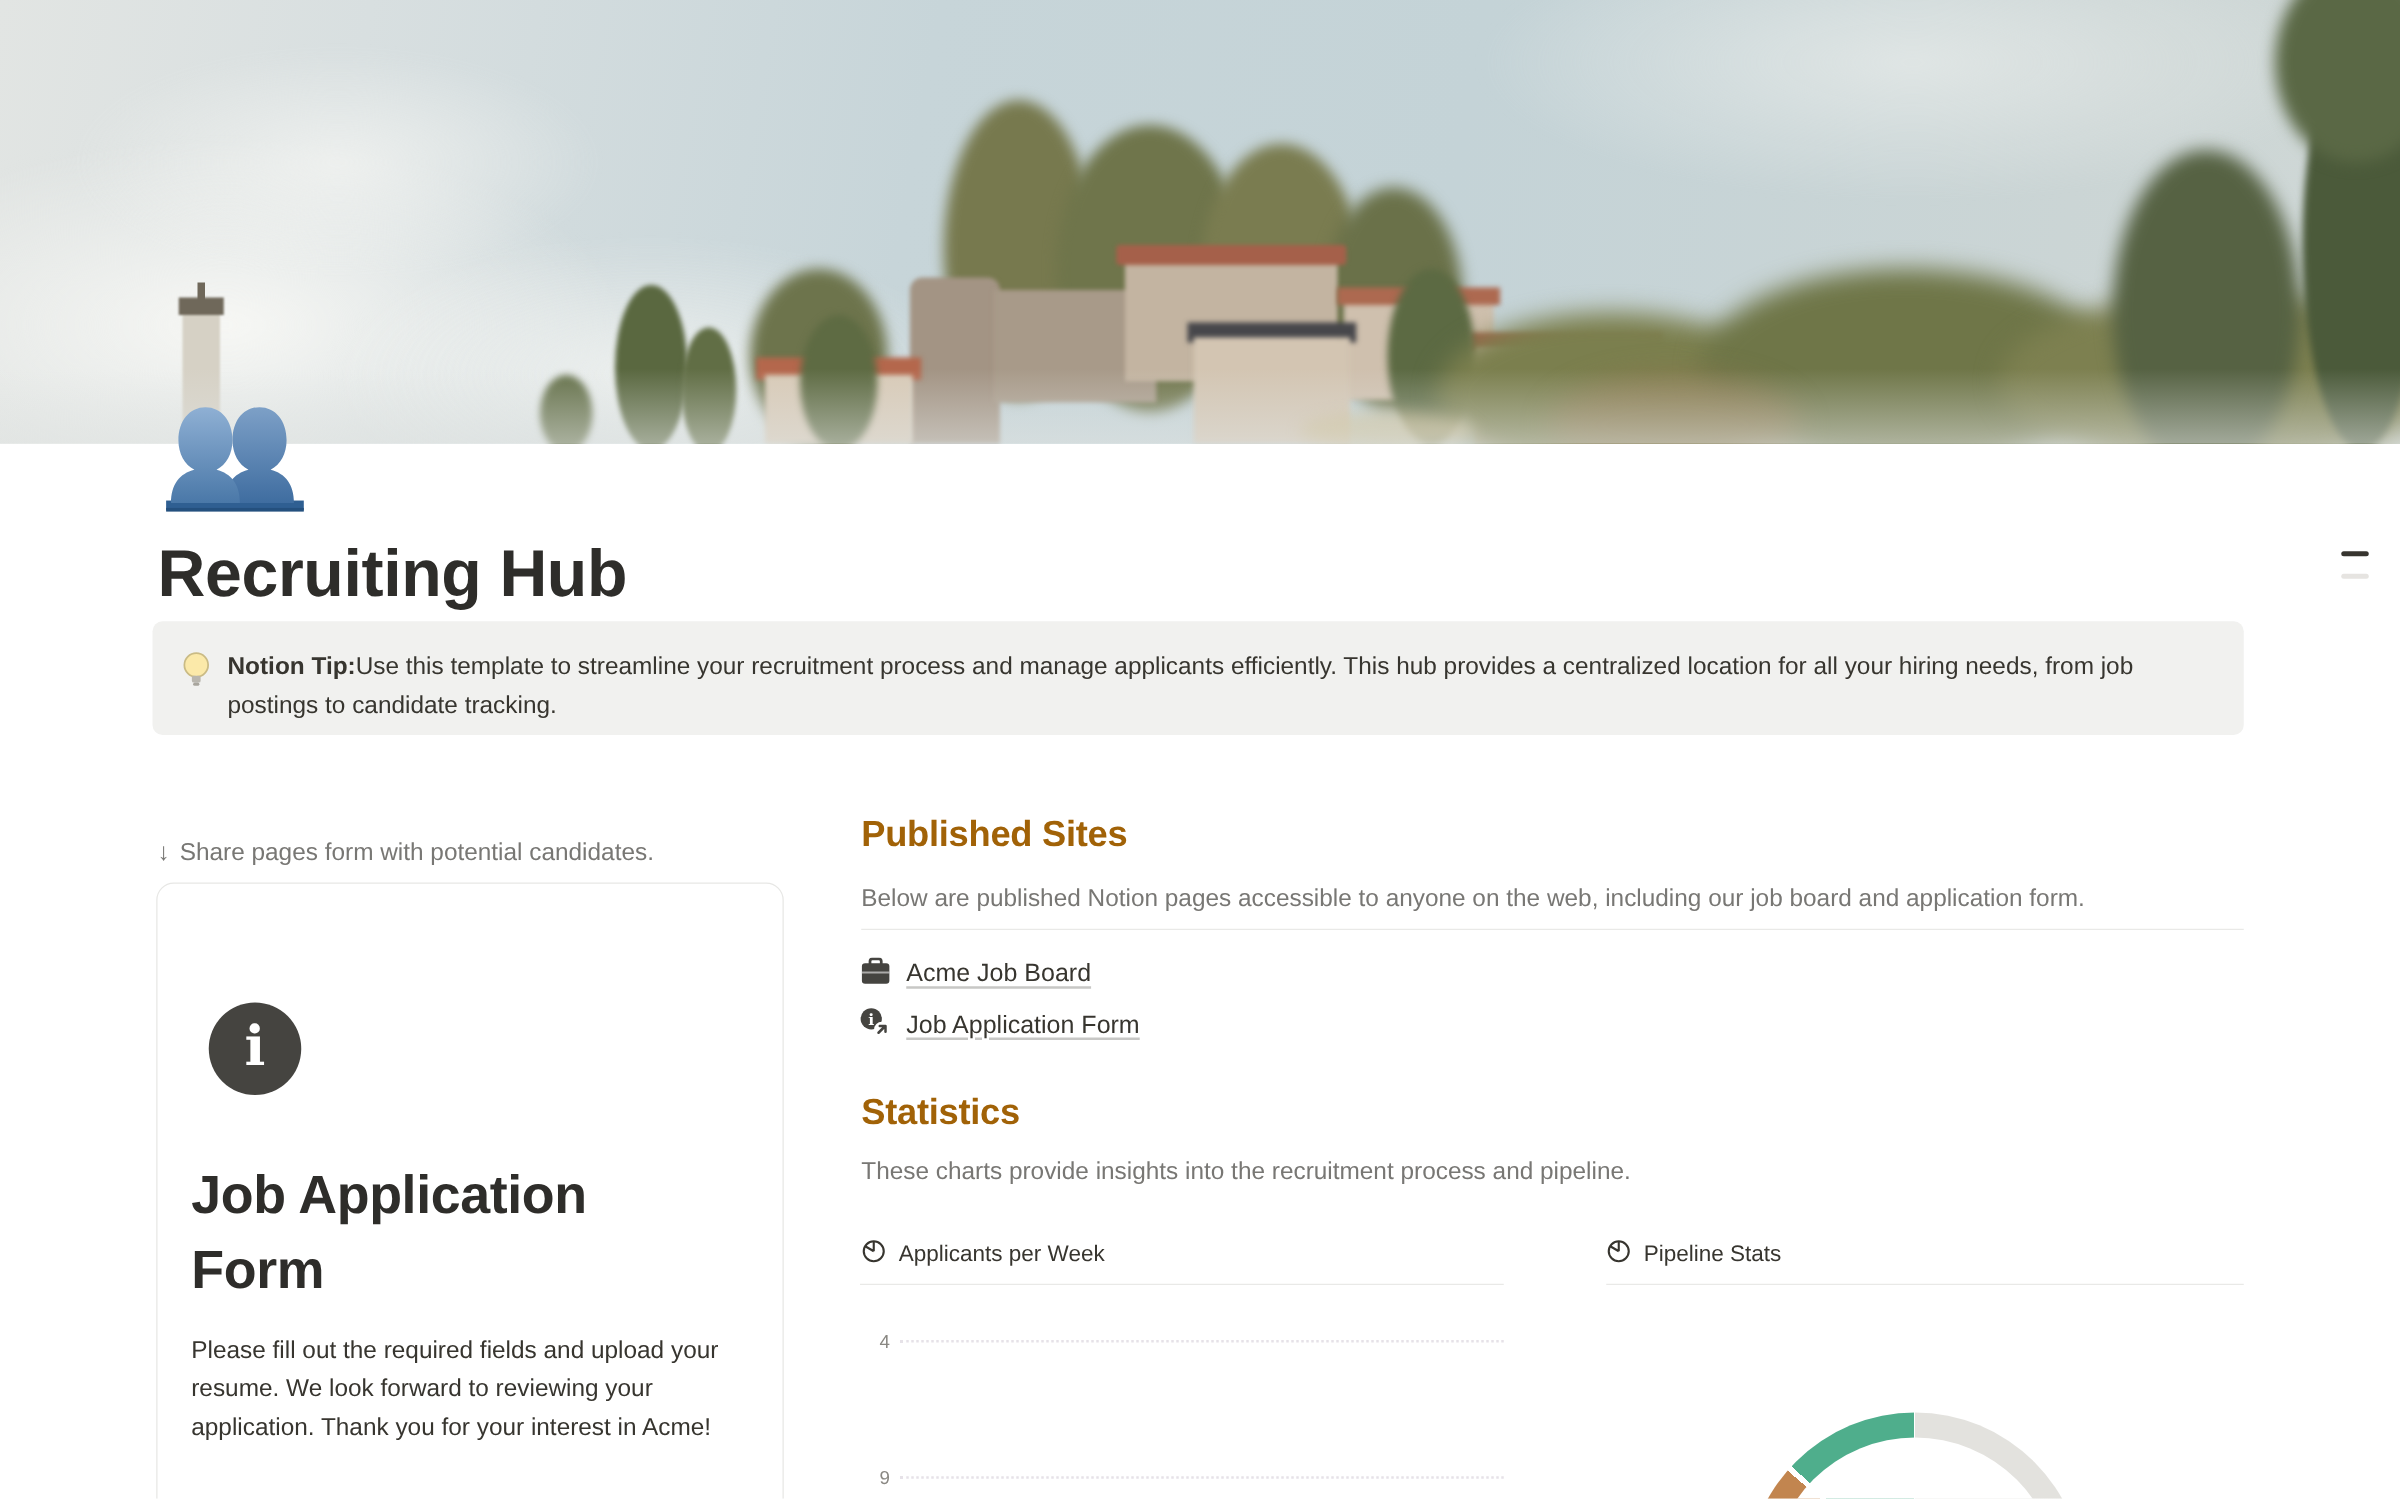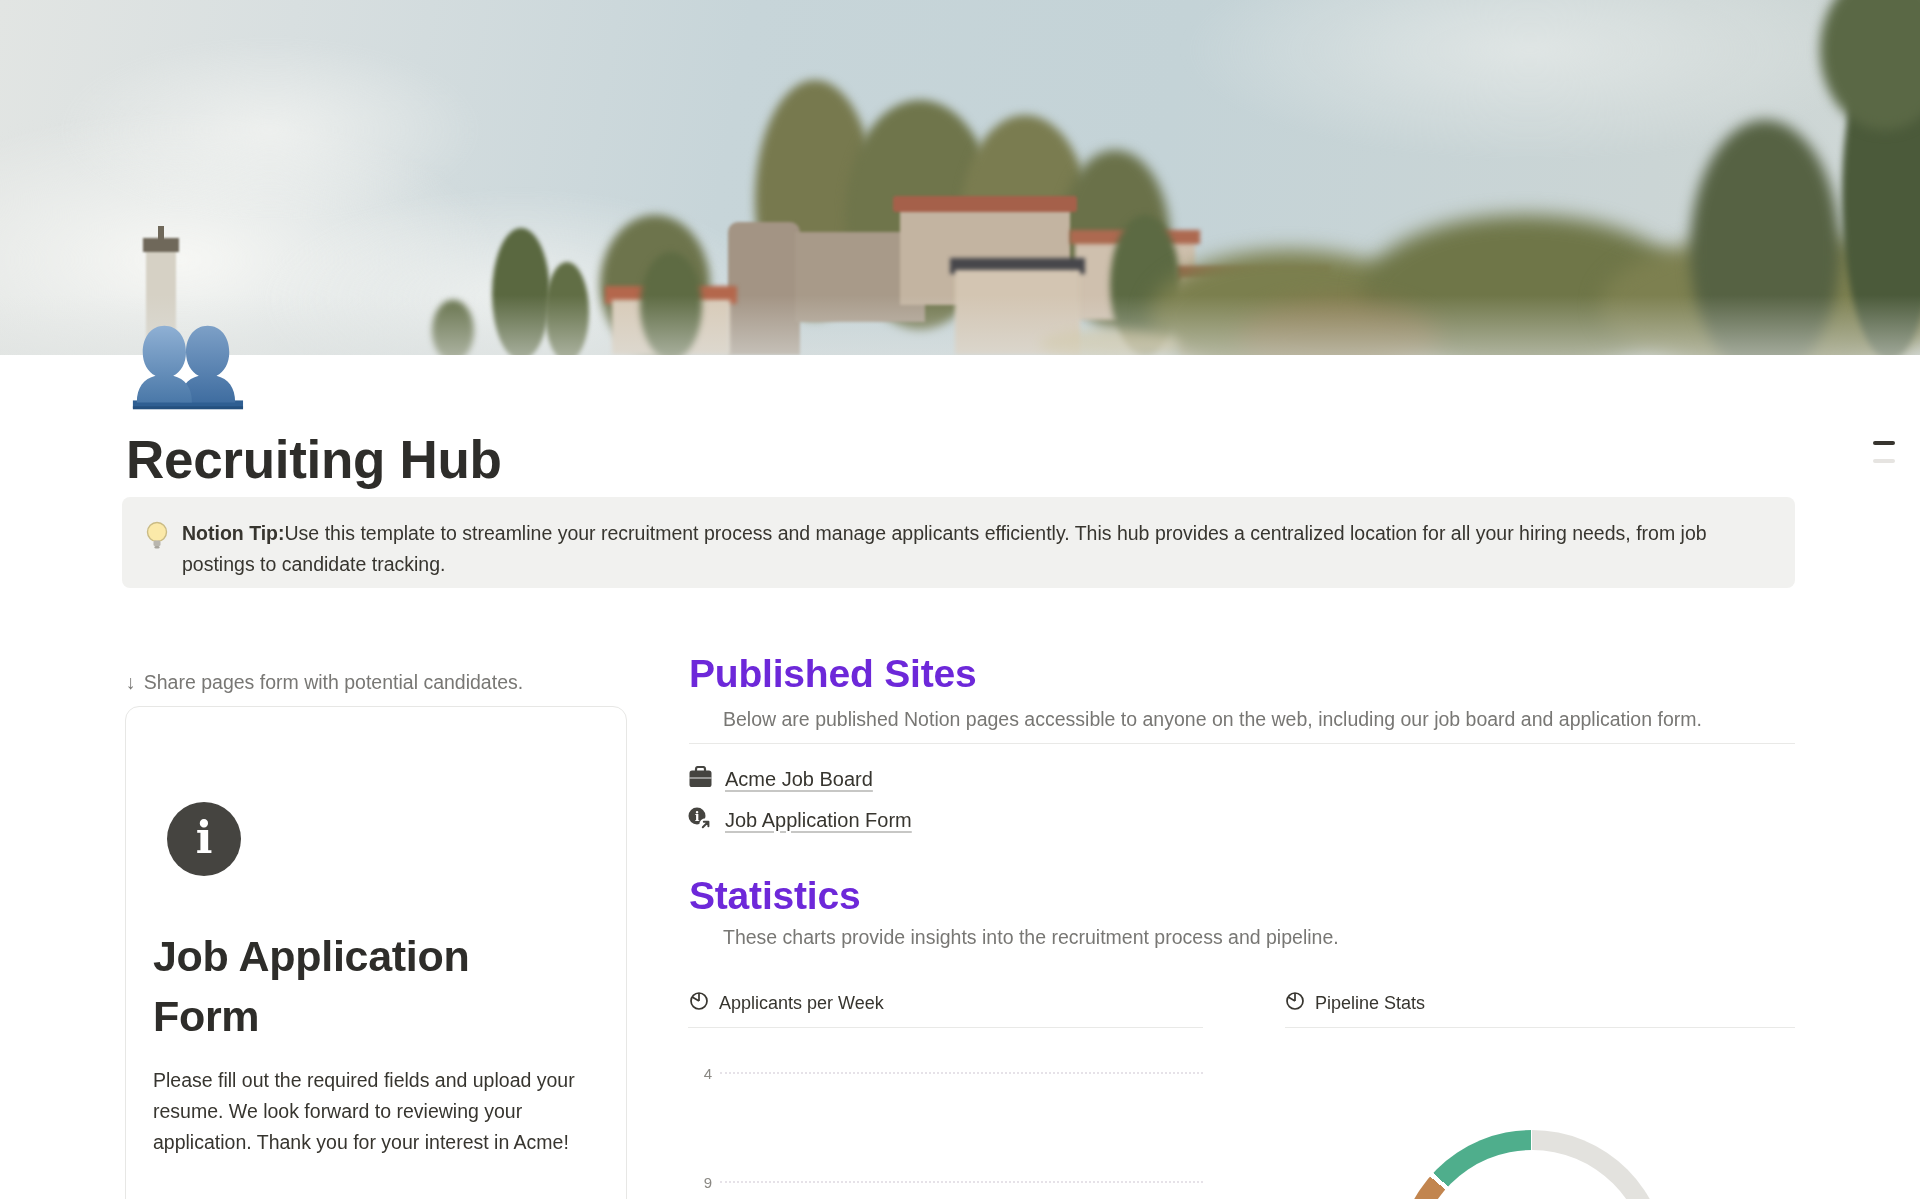--- a/index.html
+++ b/index.html
@@ -81,24 +81,24 @@
     border:1.5px solid #e7e7e5; border-radius:14px; background:#fff; }
   .info-badge { position:absolute; left:41px; top:95px; width:74px; height:74px; border-radius:50%;
     background:#454440; display:flex; align-items:center; justify-content:center; }
   .info-badge span { font-family:"DejaVu Serif", serif; font-weight:700; font-size:44px; color:#fff;
     line-height:1; margin-top:-3px; }
   .card-title { position:absolute; left:27px; top:219px; width:430px; font-size:43px; line-height:60px;
     font-weight:700; color:#2e2d2a; letter-spacing:-0.3px; }
   .card-desc { position:absolute; left:27px; top:358px; width:440px; font-size:19.5px; line-height:31px; color:#37352f; }
 
   
-  .h2 { position:absolute; font-size:39px; font-weight:700; color:#6d28d9; letter-spacing:-0.2px; }
+  .h2 { position:absolute; font-size:29px; font-weight:700; color:#a16207; letter-spacing:-0.2px; }
   .h2-published { left:689px; top:652px; }
   .h2-stats { left:689px; top:874px; }
-  .subtext { position:absolute; left:689px; font-size:19.5px; color:#787774;margin-left:34px; }
+  .subtext { position:absolute; left:689px; font-size:19.5px; color:#787774; }
   .sub-published { top:708px; }
   .sub-stats { top:926px; }
   .divider { position:absolute; height:1px; background:#e9e9e7; }
   .div-published { left:689px; top:743px; width:1106px; }
   .div-chart-left { left:688px; top:1027px; width:515px; }
   .div-chart-right { left:1285px; top:1027px; width:510px; }
 
   .link-row { position:absolute; display:flex; align-items:center; gap:13px; height:28px; cursor:pointer; }
   .link-row.l1 { left:689px; top:765px; }
   .link-row.l2 { left:687px; top:806px; }

